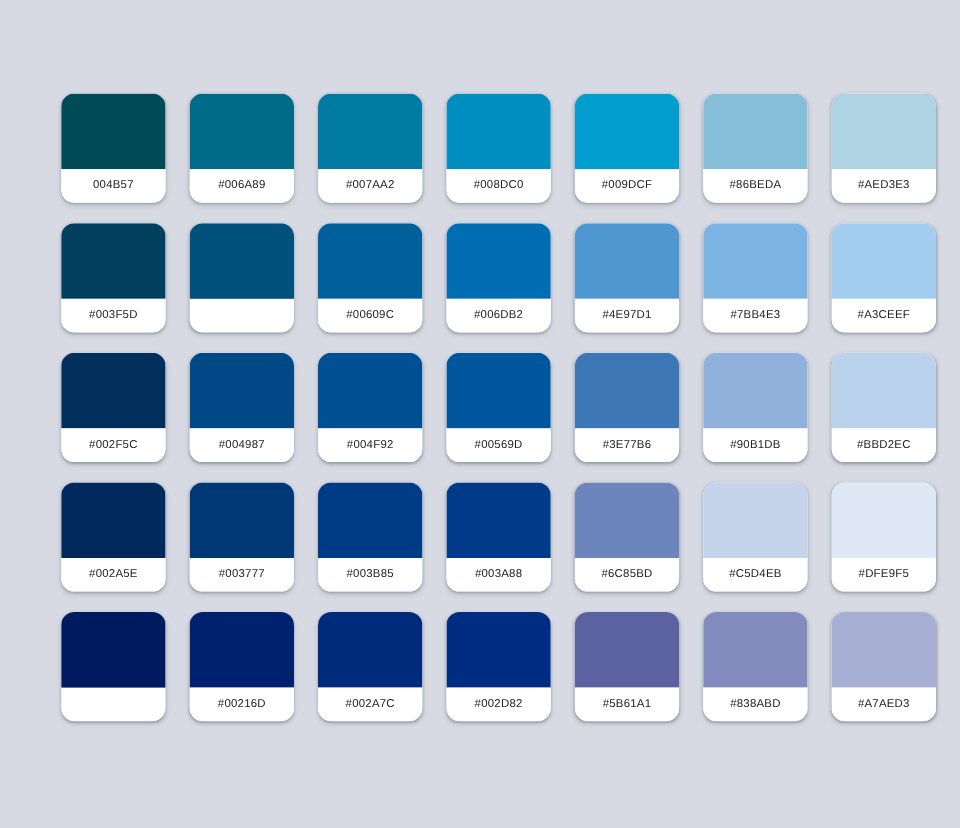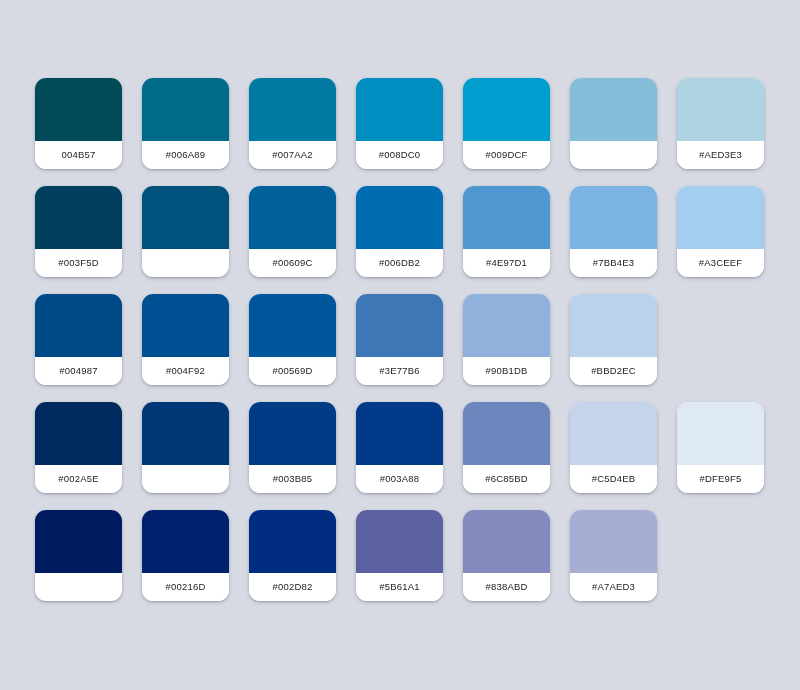--- a/index.html
+++ b/index.html
@@ -19,21 +19,21 @@
     position: relative;
     width: 800px;
     height: 690px;
     box-sizing: border-box;
     padding: 78px 0 0 0;
   }
 
   .palette-row {
     display: flex;
     flex-direction: row;
-    justify-content: flex-start;
+    justify-content: flex-end;
     margin-left: 35px;
     margin-bottom: 17px;
     height: 91px;
   }
 
   .swatch-card {
     position: relative;
     width: 87px;
     height: 91px;
     margin-right: 20px;
@@ -100,20 +100,23 @@
         </div>
       </div>
       <div class="swatch-card">
         <div class="swatch-color" style="background-color: rgb(0, 157, 207);"></div>
         <div class="swatch-label-area">
           <span class="swatch-label">#009DCF</span>
         </div>
       </div>
       <div class="swatch-card">
         <div class="swatch-color" style="background-color: rgb(134, 190, 218);"></div>
+        <div class="swatch-label-area">
+          <span class="swatch-label">#86BEDA</span>
+        </div>
       </div>
       <div class="swatch-card">
         <div class="swatch-color" style="background-color: rgb(174, 211, 227);"></div>
         <div class="swatch-label-area">
           <span class="swatch-label">#AED3E3</span>
         </div>
       </div>
     </div>
     <div class="palette-row">
       <div class="swatch-card">
@@ -151,20 +154,26 @@
       </div>
       <div class="swatch-card">
         <div class="swatch-color" style="background-color: rgb(163, 206, 239);"></div>
         <div class="swatch-label-area">
           <span class="swatch-label">#A3CEEF</span>
         </div>
       </div>
     </div>
     <div class="palette-row">
       <div class="swatch-card">
+        <div class="swatch-color" style="background-color: rgb(0, 47, 92);"></div>
+        <div class="swatch-label-area">
+          <span class="swatch-label">#002F5C</span>
+        </div>
+      </div>
+      <div class="swatch-card">
         <div class="swatch-color" style="background-color: rgb(0, 73, 135);"></div>
         <div class="swatch-label-area">
           <span class="swatch-label">#004987</span>
         </div>
       </div>
       <div class="swatch-card">
         <div class="swatch-color" style="background-color: rgb(0, 79, 146);"></div>
         <div class="swatch-label-area">
           <span class="swatch-label">#004F92</span>
         </div>
@@ -196,20 +205,23 @@
     </div>
     <div class="palette-row">
       <div class="swatch-card">
         <div class="swatch-color" style="background-color: rgb(0, 42, 94);"></div>
         <div class="swatch-label-area">
           <span class="swatch-label">#002A5E</span>
         </div>
       </div>
       <div class="swatch-card">
         <div class="swatch-color" style="background-color: rgb(0, 55, 119);"></div>
+        <div class="swatch-label-area">
+          <span class="swatch-label">#003777</span>
+        </div>
       </div>
       <div class="swatch-card">
         <div class="swatch-color" style="background-color: rgb(0, 59, 133);"></div>
         <div class="swatch-label-area">
           <span class="swatch-label">#003B85</span>
         </div>
       </div>
       <div class="swatch-card">
         <div class="swatch-color" style="background-color: rgb(0, 58, 136);"></div>
         <div class="swatch-label-area">
@@ -239,20 +251,26 @@
       <div class="swatch-card">
         <div class="swatch-color" style="background-color: rgb(0, 26, 95);"></div>
       </div>
       <div class="swatch-card">
         <div class="swatch-color" style="background-color: rgb(0, 33, 109);"></div>
         <div class="swatch-label-area">
           <span class="swatch-label">#00216D</span>
         </div>
       </div>
       <div class="swatch-card">
+        <div class="swatch-color" style="background-color: rgb(0, 42, 124);"></div>
+        <div class="swatch-label-area">
+          <span class="swatch-label">#002A7C</span>
+        </div>
+      </div>
+      <div class="swatch-card">
         <div class="swatch-color" style="background-color: rgb(0, 45, 130);"></div>
         <div class="swatch-label-area">
           <span class="swatch-label">#002D82</span>
         </div>
       </div>
       <div class="swatch-card">
         <div class="swatch-color" style="background-color: rgb(91, 97, 161);"></div>
         <div class="swatch-label-area">
           <span class="swatch-label">#5B61A1</span>
         </div>

